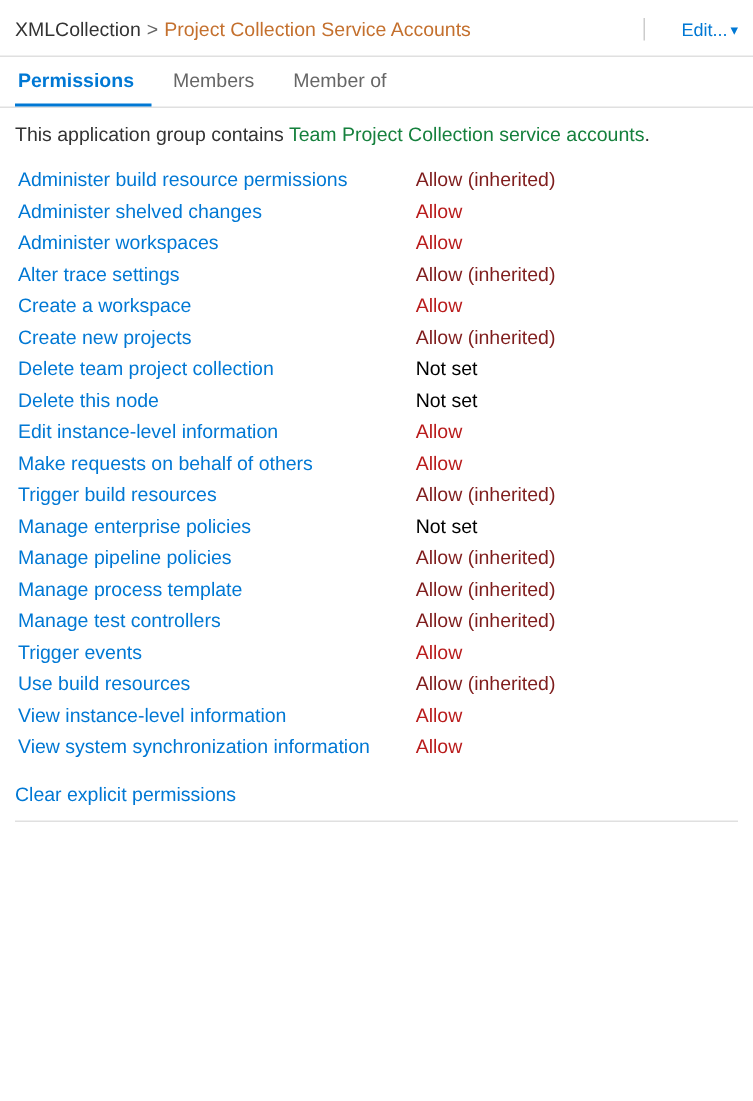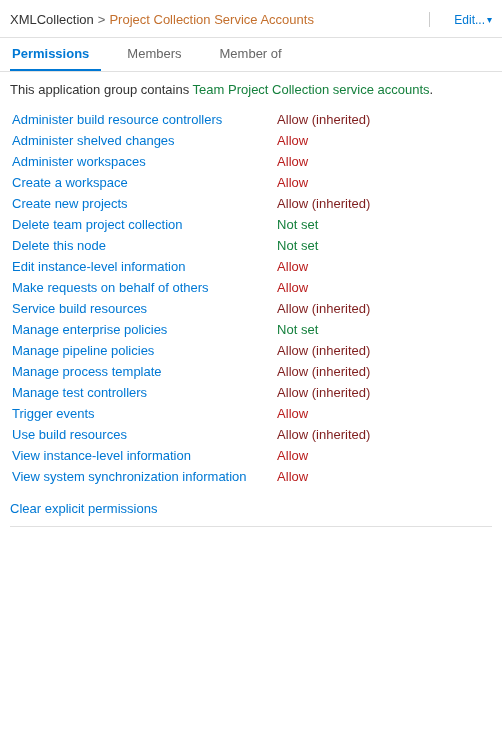--- a/index.html
+++ b/index.html
@@ -46,21 +46,21 @@
       margin-left: 8px;
     }
     .header-action .arrow {
       font-size: 10px;
       color: #0078d4;
     }
     .tabs {
       display: flex;
       padding: 0 10px;
       border-bottom: 1px solid #e0e0e0;
-      gap: 16px;
+      gap: 4px;
       align-items: flex-end;
     }
     .tab {
       padding: 8px 12px 8px 2px;
       font-size: 13px;
       cursor: pointer;
       color: #666;
       border-bottom: 2px solid transparent;
       margin-right: 8px;
     }
@@ -99,21 +99,21 @@
       width: 45%;
       padding-left: 20px;
     }
     .perm-value.allow-inherited {
       color: #7f1d1d;
     }
     .perm-value.allow {
       color: #b91c1c;
     }
     .perm-value.not-set {
-      color: #15803d;
+      color: #000000;
     }
     .clear-link {
       margin-top: 14px;
       font-size: 13px;
       color: #0078d4;
       cursor: pointer;
       display: inline-block;
     }
     .footer-bar {
       margin-top: 10px;
@@ -143,30 +143,34 @@
     <div class="tab">Member of</div>
   </div>
 
 <div class="content">
   <div class="info-text">
     <span>This application group contains </span><span class="highlight">Team Project Collection service accounts</span><span>.</span>
   </div>
   <table class="permissions-table">
     <tbody id="permissions-body">
     <tr>
-          <td class="perm-name">Administer build resource controllers</td>
+          <td class="perm-name">Administer build resource permissions</td>
           <td class="perm-value allow-inherited">Allow (inherited)</td>
         </tr>
         <tr>
           <td class="perm-name">Administer shelved changes</td>
           <td class="perm-value allow">Allow</td>
         </tr>
         <tr>
           <td class="perm-name">Administer workspaces</td>
           <td class="perm-value allow">Allow</td>
+        </tr>
+        <tr>
+          <td class="perm-name">Alter trace settings</td>
+          <td class="perm-value allow-inherited">Allow (inherited)</td>
         </tr>
         <tr>
           <td class="perm-name">Create a workspace</td>
           <td class="perm-value allow">Allow</td>
         </tr>
         <tr>
           <td class="perm-name">Create new projects</td>
           <td class="perm-value allow-inherited">Allow (inherited)</td>
         </tr>
         <tr>
@@ -179,21 +183,21 @@
         </tr>
         <tr>
           <td class="perm-name">Edit instance-level information</td>
           <td class="perm-value allow">Allow</td>
         </tr>
         <tr>
           <td class="perm-name">Make requests on behalf of others</td>
           <td class="perm-value allow">Allow</td>
         </tr>
         <tr>
-          <td class="perm-name">Service build resources</td>
+          <td class="perm-name">Trigger build resources</td>
           <td class="perm-value allow-inherited">Allow (inherited)</td>
         </tr>
         <tr>
           <td class="perm-name">Manage enterprise policies</td>
           <td class="perm-value not-set">Not set</td>
         </tr>
         <tr>
           <td class="perm-name">Manage pipeline policies</td>
           <td class="perm-value allow-inherited">Allow (inherited)</td>
         </tr>

